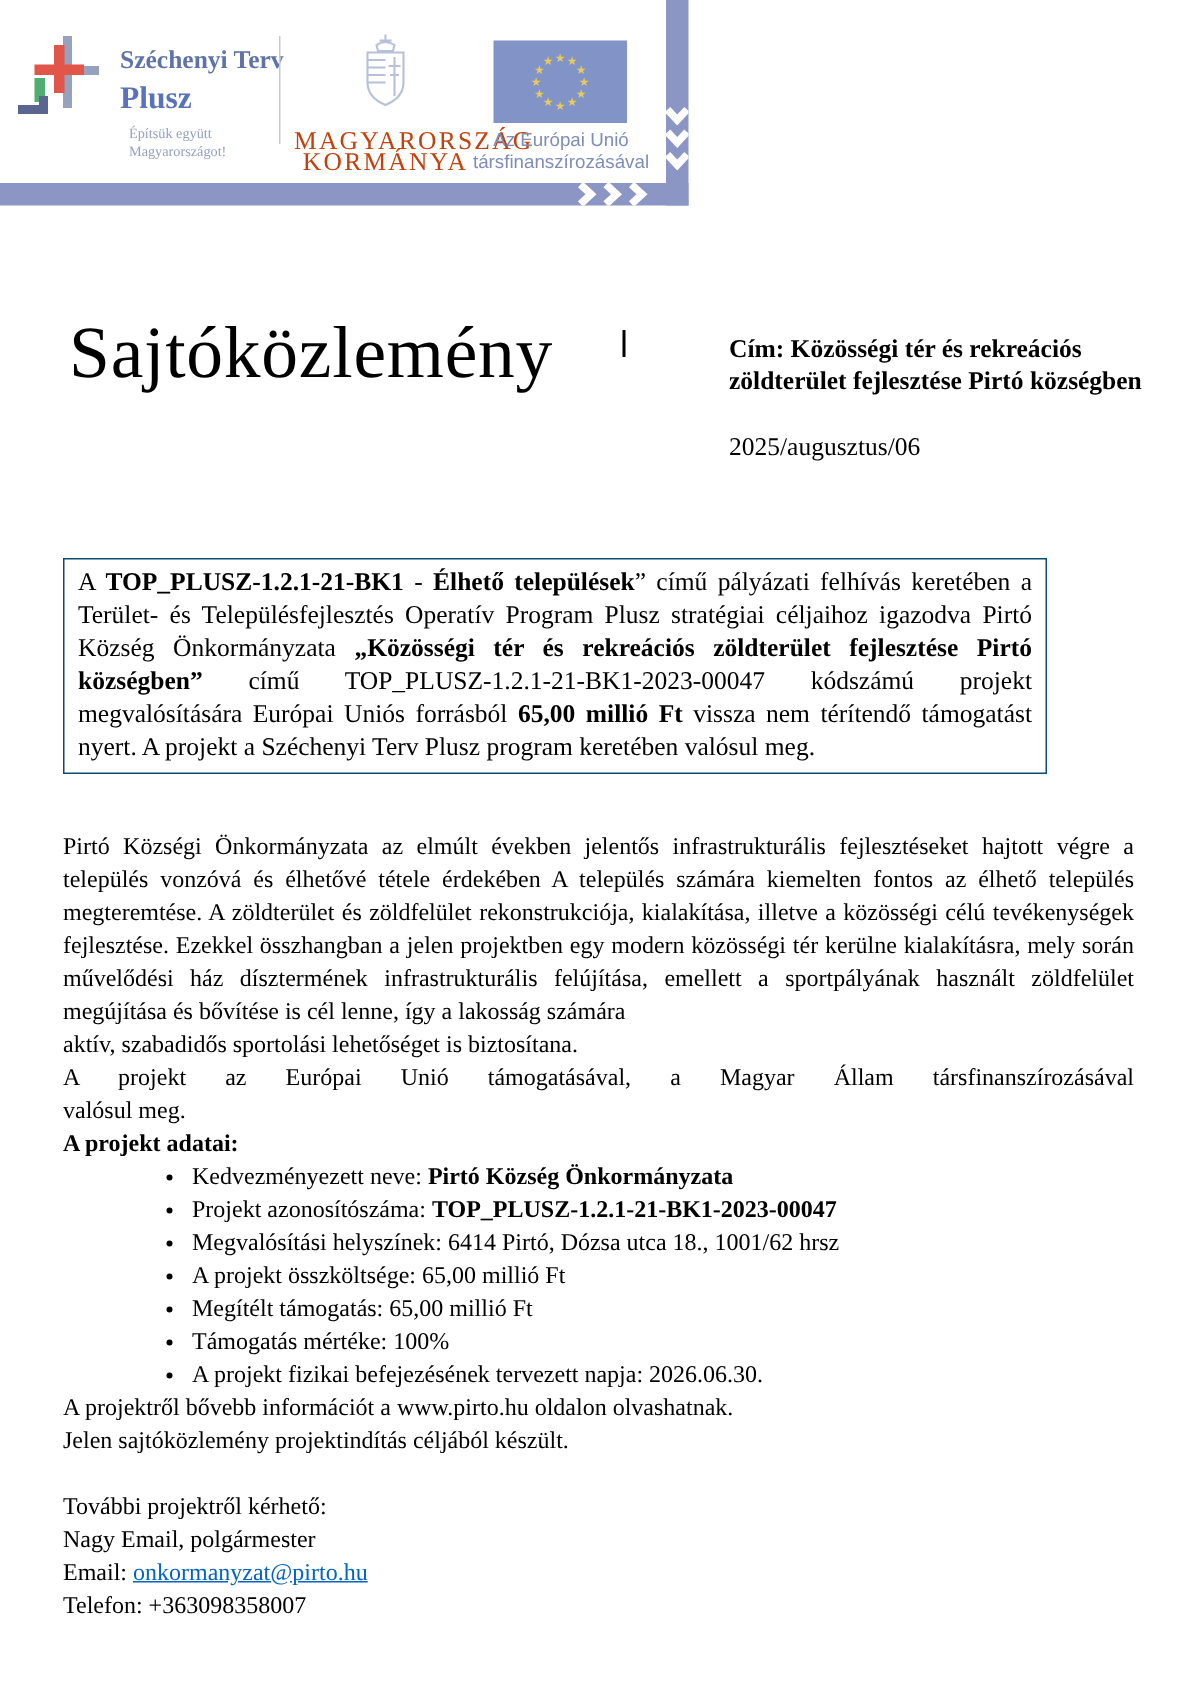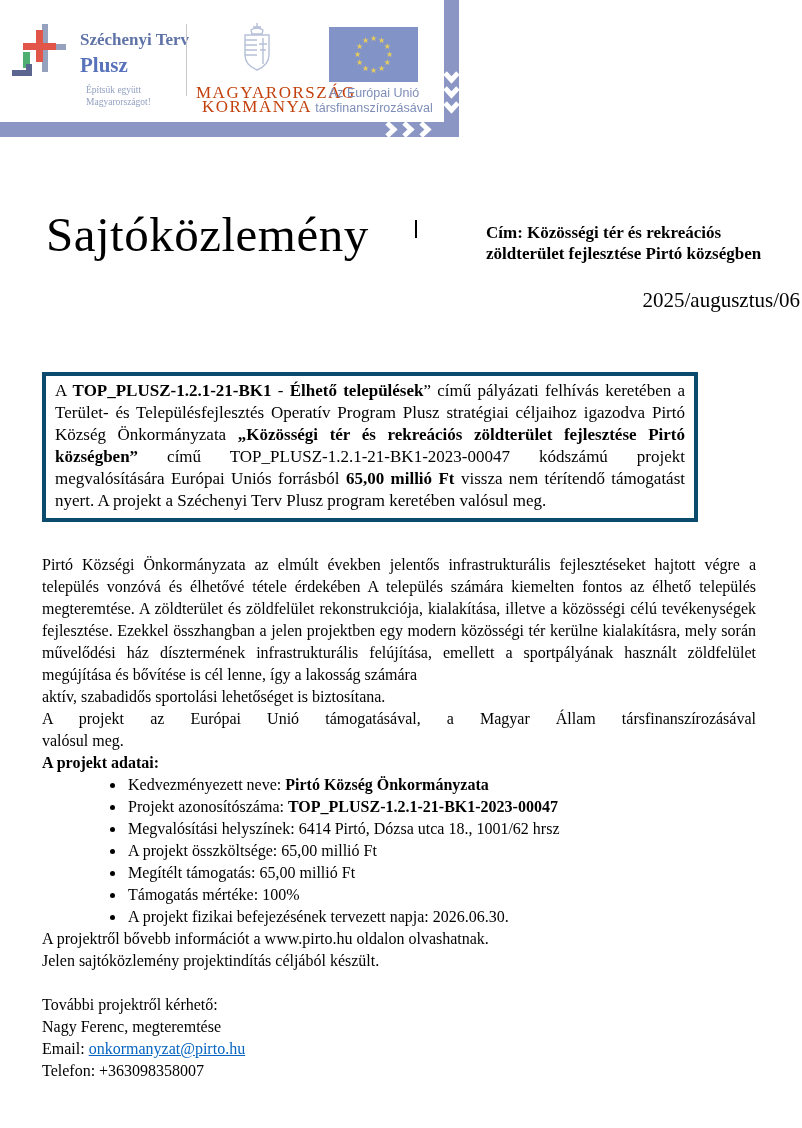--- a/index.html
+++ b/index.html
@@ -33,25 +33,25 @@
 
   .euflag{position:absolute;left:329px;top:27px;width:89px;height:55px;background:#8193c7;}
   .eu-text{position:absolute;left:305px;top:86px;width:138px;text-align:center;
            font-family:"Liberation Sans",sans-serif;font-size:12.5px;color:#7e8db8;line-height:15px;}
 
   
   .doc-title{position:absolute;left:46px;top:206px;margin:0;font-size:49px;font-weight:400;letter-spacing:0.5px;}
   .cursor-mark{position:absolute;left:415px;top:220px;width:2px;height:18px;background:#000;}
   .meta{position:absolute;left:486px;top:222px;width:314px;}
   .meta-title{font-weight:bold;font-size:17px;line-height:21px;margin:0;}
-  .meta-date{font-size:21px;margin:24px 0 0 0;text-align:right;}
+  .meta-date{font-size:17px;margin:24px 0 0 0;}
 
   
   .lead-box{position:absolute;left:42px;top:372px;width:656px;box-sizing:border-box;
-            border:4px solid #0c4a6e;padding:4px 9px 6px 9px;
+            border:1px solid #0c4a6e;padding:4px 9px 6px 9px;
             font-size:17px;line-height:22px;text-align:justify;}
 
   
   .main{position:absolute;left:42px;top:554px;width:714px;font-size:16px;line-height:22px;}
   .main p{margin:0;}
   .just{text-align:justify;}
   .just-last{text-align:justify;text-align-last:justify;}
   .bold{font-weight:bold;}
   .main ul{margin:0;padding-left:84px;}
   .main li{padding-left:2px;line-height:22px;}
@@ -159,20 +159,20 @@
       <li><span>Megvalósítási helyszínek: 6414 Pirtó, Dózsa utca 18., 1001/62 hrsz</span></li>
       <li><span>A projekt összköltsége: 65,00 millió Ft</span></li>
       <li><span>Megítélt támogatás: 65,00 millió Ft</span></li>
       <li><span>Támogatás mértéke: 100%</span></li>
       <li><span>A projekt fizikai befejezésének tervezett napja: 2026.06.30.</span></li>
     </ul>
     <p>A projektről bővebb információt a www.pirto.hu oldalon olvashatnak.</p>
     <p>Jelen sajtóközlemény projektindítás céljából készült.</p>
     <div class="gap"></div>
     <p>További projektről kérhető:</p>
-    <p>Nagy Ferenc, megteremtése</p>
+    <p>Nagy Email, polgármester</p>
     <p>
       <span>Email: </span><a class="link">onkormanyzat@pirto.hu</a>
     </p>
     <p>Telefon: +363098358007</p>
   </div>
 
 </div>
 
 </body></html>

